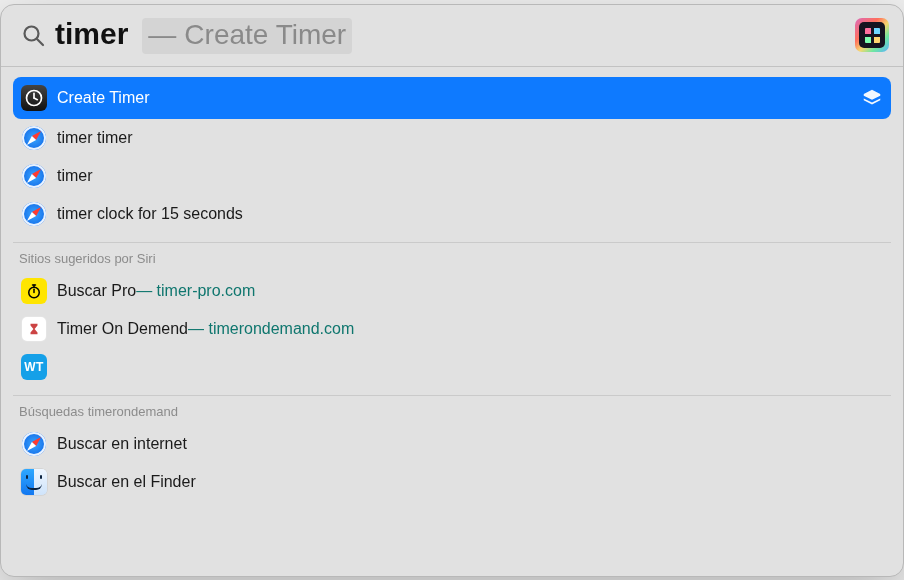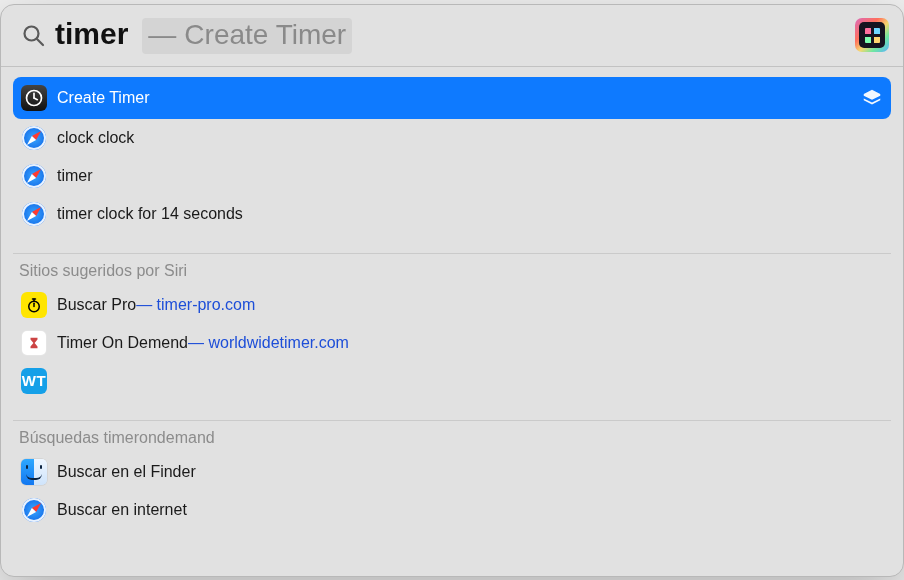--- a/index.html
+++ b/index.html
@@ -125,36 +125,36 @@
       border-radius: 6px;
       margin-right: 10px;
       display:flex;
       align-items:center;
       justify-content:center;
       flex: 0 0 26px;
     }
     .row .label { font-weight: 400; }
     .row.selected .label { font-weight: 500; }
     .row .sublabel {
-      color: #1d4ed8;
+      color: #0f766e;
       font-weight: 400;
     }
     .row .spacer { flex: 1; }
     .row .tail-icon {
       width: 22px; height: 22px;
       color: rgba(255,255,255,.95);
       display:flex; align-items:center; justify-content:center;
     }
 
     .section-header {
-      font-size: 16px;
+      font-size: 13px;
       color: #8c8c8c;
       padding: 8px 6px 6px 6px;
       border-top: 1px solid #cacaca;
-      margin-top: 20px;
+      margin-top: 9px;
       font-weight: 400;
     }
 
     
     .icon-clock-app {
       background: linear-gradient(180deg,#444 0%, #111 100%);
       border-radius: 6px;
     }
     .icon-clock-app svg { width: 20px; height: 20px; color:#fff; }
 
@@ -220,21 +220,21 @@
       border-radius:5px;
       border: .5px solid rgba(0,0,0,.1);
     }
     .icon-hourglass svg{ width:14px; height:18px; color:#c44; }
 
     .icon-wt {
       background:#15a0e8;
       border-radius:5px;
       color:#fff;
       font-weight:700;
-      font-size:15px;
+      font-size:12px;
       letter-spacing:.5px;
     }
 
   </style>
 </head>
 <body>
 
 <div class="spotlight-window">
 
   <div class="search-bar">
@@ -272,33 +272,33 @@
         <div class="tail-icon">
           <svg viewBox="0 0 24 24" fill="currentColor">
             <path d="M12 3l9 4.5-9 4.5-9-4.5L12 3zm0 9l9-4.5v2l-9 4.5-9-4.5v-2l9 4.5zm0 5l9-4.5v2l-9 4.5-9-4.5v-2l9 4.5z"></path>
           </svg>
         </div>
       </div>
       <div class="row">
         <div class="icon" style="justify-content: center;">
           <div class="icon-safari"></div>
         </div>
-        <span class="label">clock clock</span>
+        <span class="label">timer timer</span>
       </div>
       <div class="row">
         <div class="icon" style="justify-content: center;">
           <div class="icon-safari"></div>
         </div>
         <span class="label">timer</span>
       </div>
       <div class="row">
         <div class="icon" style="justify-content: center;">
           <div class="icon-safari"></div>
         </div>
-        <span class="label">timer clock for 14 seconds</span>
+        <span class="label">timer clock for 15 seconds</span>
       </div>
       <div class="section-header">Sitios sugeridos por Siri</div>
       <div class="row">
         <div class="icon icon-stopwatch">
           <svg viewBox="0 0 24 24" fill="none" stroke="currentColor" stroke-width="2" stroke-linecap="round">
             <circle cx="12" cy="14" r="7"></circle>
             <line x1="12" y1="14" x2="12" y2="9.5"></line>
             <line x1="10" y1="4" x2="14" y2="4"></line>
             <line x1="12" y1="4" x2="12" y2="7"></line>
           </svg>
@@ -306,41 +306,41 @@
         <span class="label">Buscar Pro</span>
         <span class="sublabel"> — timer-pro.com</span>
       </div>
       <div class="row">
         <div class="icon icon-hourglass">
           <svg viewBox="0 0 24 24" fill="currentColor">
             <path d="M6 3h12v3l-5 6 5 6v3H6v-3l5-6-5-6V3z"></path>
           </svg>
         </div>
         <span class="label">Timer On Demend</span>
-        <span class="sublabel"> — worldwidetimer.com</span>
+        <span class="sublabel"> — timerondemand.com</span>
       </div>
       <div class="row">
         <div class="icon icon-wt">WT</div>
       </div>
       <div class="section-header">Búsquedas timerondemand</div>
+      <div class="row">
+        <div class="icon" style="justify-content: center;">
+          <div class="icon-safari"></div>
+        </div>
+        <span class="label">Buscar en internet</span>
+      </div>
       <div class="row">
         <div class="icon">
           <div class="icon-finder">
             <div class="l"></div>
             <div class="r"></div>
             <div class="face">
               <div class="eye le"></div>
               <div class="eye re"></div>
               <div class="smile"></div>
             </div>
           </div>
         </div>
         <span class="label">Buscar en el Finder</span>
       </div>
-      <div class="row">
-        <div class="icon" style="justify-content: center;">
-          <div class="icon-safari"></div>
-        </div>
-        <span class="label">Buscar en internet</span>
-      </div>
     </div>
 
 </div>
 
 </body></html>

